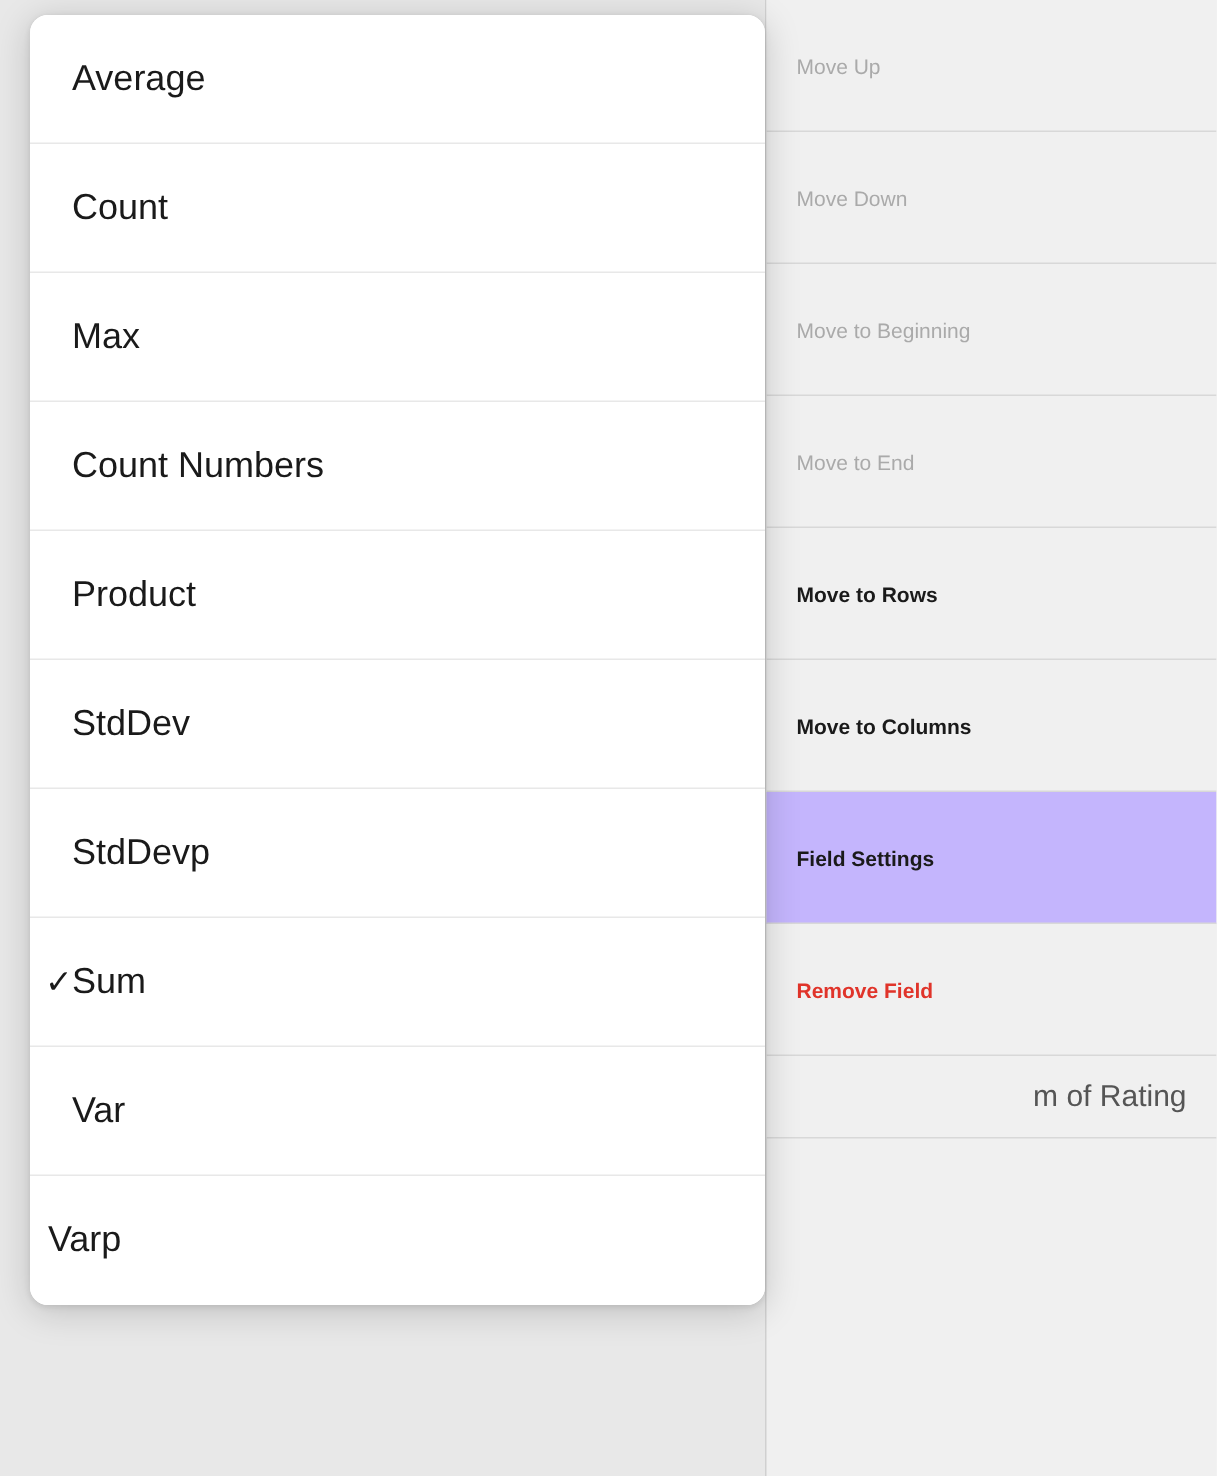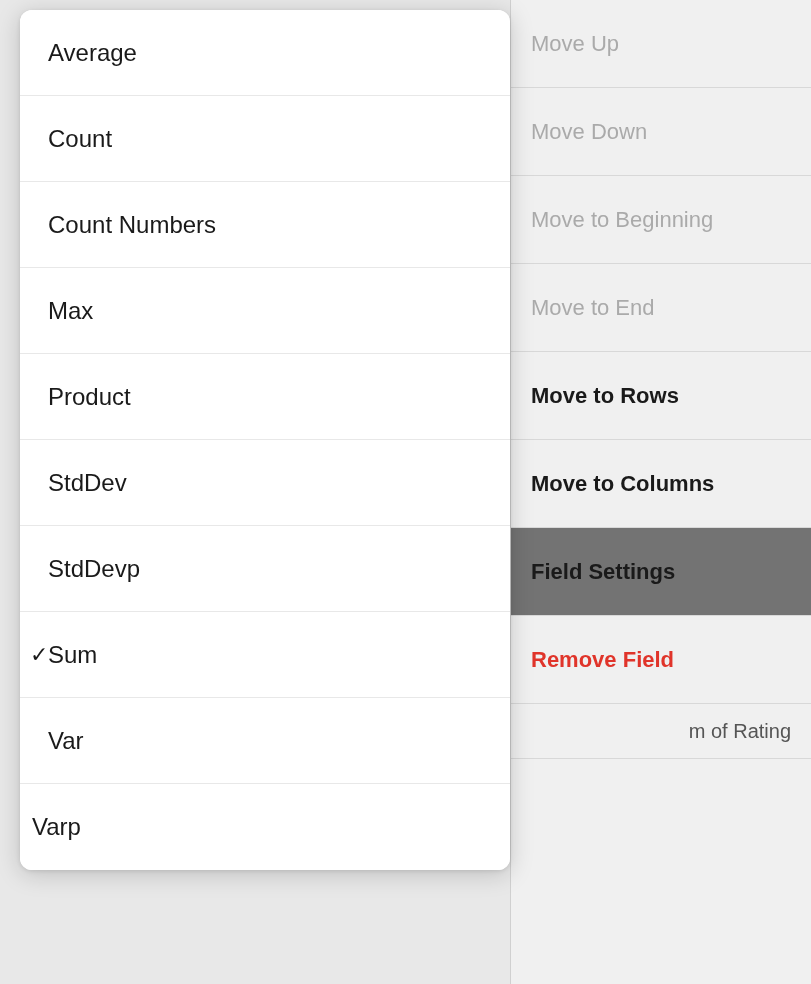--- a/index.html
+++ b/index.html
@@ -27,28 +27,28 @@
       background-color: #f0f0f0;
       border-left: 1px solid #d0d0d0;
     }
 
     .right-menu-item {
       display: flex;
       align-items: center;
       padding: 0 20px;
       height: 88px;
       border-bottom: 1px solid #d8d8d8;
-      font-size: 22px;
+      font-size: 14px;
       color: #333;
       cursor: pointer;
       background-color: #f0f0f0;
     }
 
     .right-menu-item.active {
-      background-color: #737373;
+      background-color: #c4b5fd;
     }
 
     .right-menu-item.bold-text {
       font-weight: 600;
       color: #1a1a1a;
     }
 
     .right-menu-item.grayed {
       color: #aaa;
       font-weight: 400;
@@ -137,24 +137,24 @@
   </div>
 
 <div class="left-menu">
 <div class="left-menu-item">
       <span>Average</span>
     </div>
     <div class="left-menu-item">
       <span>Count</span>
     </div>
     <div class="left-menu-item">
-      <span>Count Numbers</span>
+      <span>Max</span>
     </div>
     <div class="left-menu-item">
-      <span>Max</span>
+      <span>Count Numbers</span>
     </div>
     <div class="left-menu-item">
       <span>Product</span>
     </div>
     <div class="left-menu-item">
       <span>StdDev</span>
     </div>
     <div class="left-menu-item">
       <span>StdDevp</span>
     </div>

